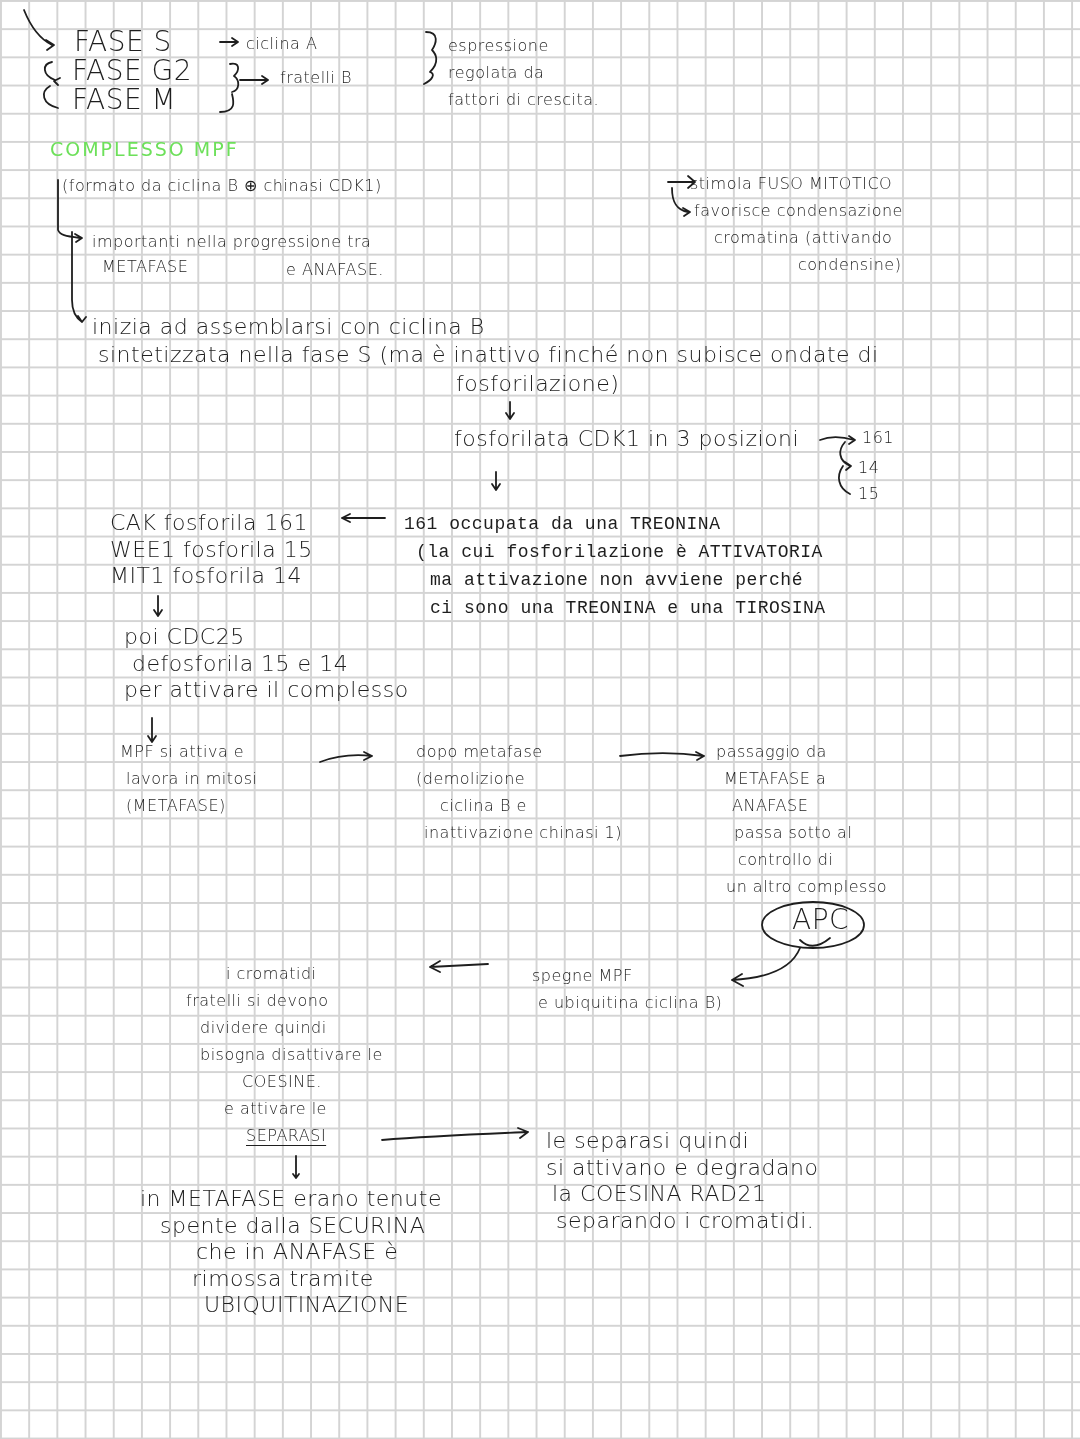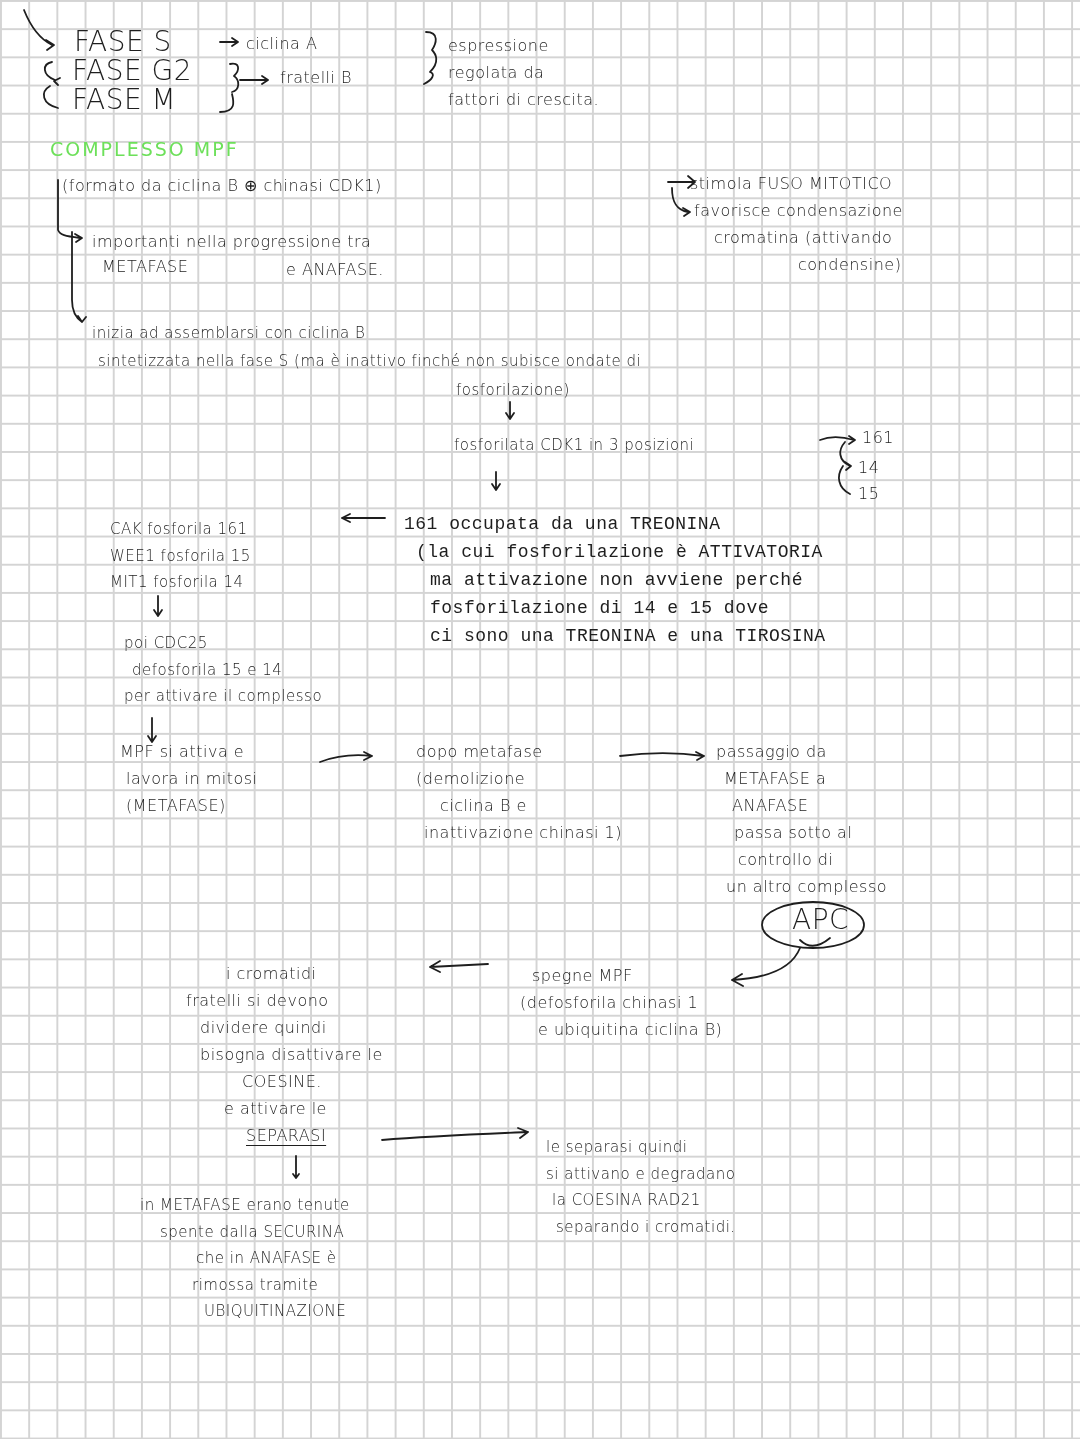--- a/index.html
+++ b/index.html
@@ -11,21 +11,21 @@
         linear-gradient(to bottom, #d4d4d4 1.5px, transparent 1.5px);
       background-size: 28.2px 28.2px;
       background-position: 0px 0px;
       font-family: "DejaVu Sans", sans-serif;
       color: #1c1c1c;
     }
     .t { position: absolute; white-space: nowrap; font-family: "DejaVu Sans", sans-serif; font-weight: 300; color: #1e1e1e; letter-spacing: 0.5px; }
     .line { display: block; }
     .s22 { font-size: 28px; line-height: 27px; margin-left: 6px; }
     .s20 { font-size: 16px; line-height: 27px; }
-    .s19 { font-size: 15px; line-height: 26.5px; margin-top: 6px; }
+    .s19 { font-size: 22px; line-height: 26.5px; }
     .s18 { font-size: 18px; line-height: 28px; }
     .title { font-size: 19px; letter-spacing: 2px; font-weight: 400; }
     .u { text-decoration: underline; text-underline-offset: 4px; }
     svg.arrows { position: absolute; left: 0; top: 0; width: 1080px; height: 1439px; pointer-events: none; }
     svg.arrows path, svg.arrows ellipse { fill: none; stroke: #1e1e1e; stroke-width: 1.8; stroke-linecap: round; stroke-linejoin: round; }
     .center { text-align: center; }
   </style>
 </head>
 <body>
 
@@ -120,21 +120,20 @@
 <div class="t s19" style="left:124px; top:624px;">
   <span class="line">poi CDC25</span>
   <span class="line" style="margin-left:8px;">defosforila 15 e 14</span>
   <span class="line" style="margin-left:0px;">per attivare il complesso</span>
 </div>
 
 <div class="t s18" style="left:404px; top:510px;font-family:Liberation Mono, monospace;">
   <span class="line">161 occupata da una TREONINA</span>
   <span class="line" style="margin-left:12px;">(la cui fosforilazione è ATTIVATORIA</span>
   <span class="line" style="margin-left:26px;">ma attivazione non avviene perché</span>
-  <span class="line" style="margin-left:26px;">fosforilazione di 14 e 15  dove</span>
   <span class="line" style="margin-left:26px;">ci sono una TREONINA  e una TIROSINA</span>
 </div>
 
 <div class="t s20" style="left:120px; top:738px;">
   <span class="line">MPF si attiva e</span>
   <span class="line" style="margin-left:6px;">lavora in mitosi</span>
   <span class="line" style="margin-left:6px;">(METAFASE)</span>
 </div>
 
 <div class="t s20" style="left:396px; top:738px;margin-left:20px;">
@@ -149,21 +148,20 @@
   <span class="line" style="margin-left:8px;">METAFASE a</span>
   <span class="line" style="margin-left:16px;">ANAFASE</span>
   <span class="line" style="margin-left:18px;">passa sotto al</span>
   <span class="line" style="margin-left:22px;">controllo di</span>
   <span class="line" style="margin-left:10px;">un altro complesso</span>
 </div>
 <div class="t s22" style="left:786px; top:906px;">APC</div>
 
 <div class="t s20" style="left:528px; top:962px;">
   <span class="line" style="margin-left:4px;">spegne MPF</span>
-  <span class="line" style="margin-left:-8px;">(defosforila chinasi 1</span>
   <span class="line" style="margin-left:10px;">e ubiquitina ciclina B)</span>
 </div>
 
 <div class="t s20 center" style="left:180px; top:960px; width:260px; text-align:left;">
   <span class="line" style="margin-left:46px;">i cromatidi</span>
   <span class="line" style="margin-left:6px;">fratelli si devono</span>
   <span class="line" style="margin-left:20px;">dividere quindi</span>
   <span class="line" style="margin-left:20px;">bisogna disattivare le</span>
   <span class="line" style="margin-left:62px;">COESINE.</span>
   <span class="line" style="margin-left:44px;">e attivare le</span>

